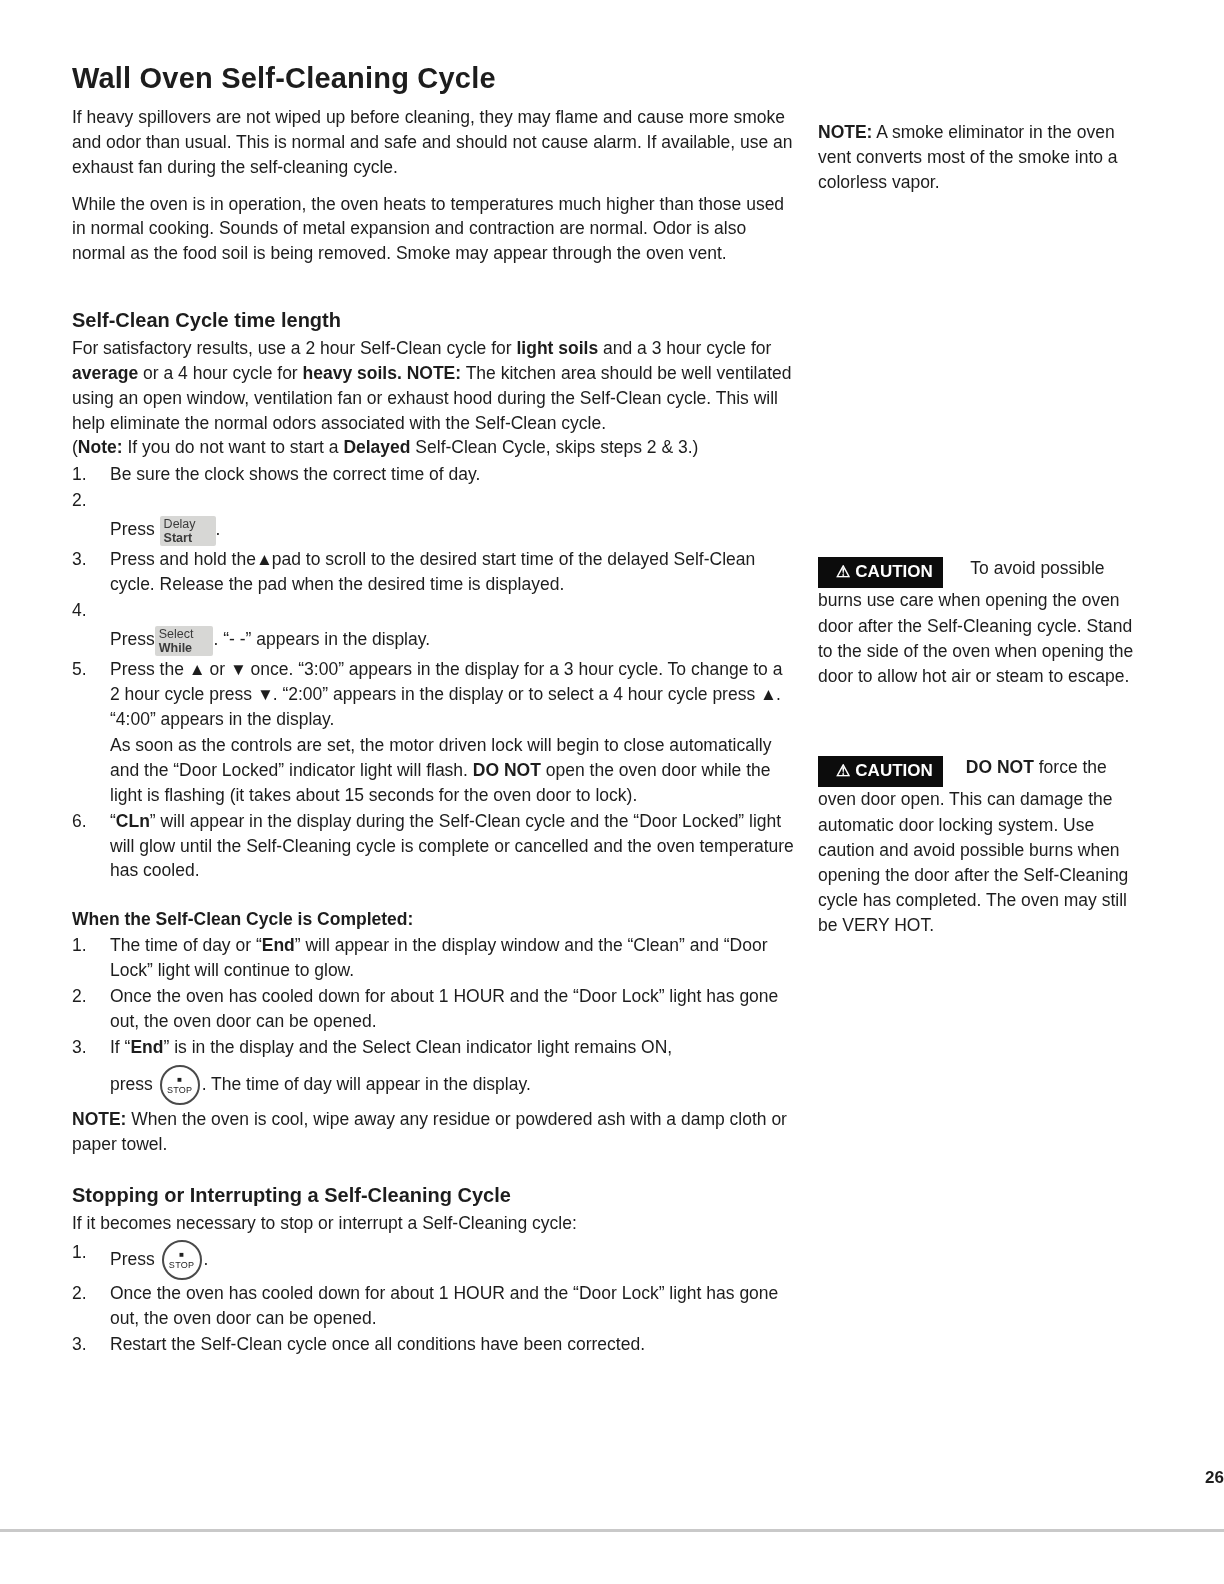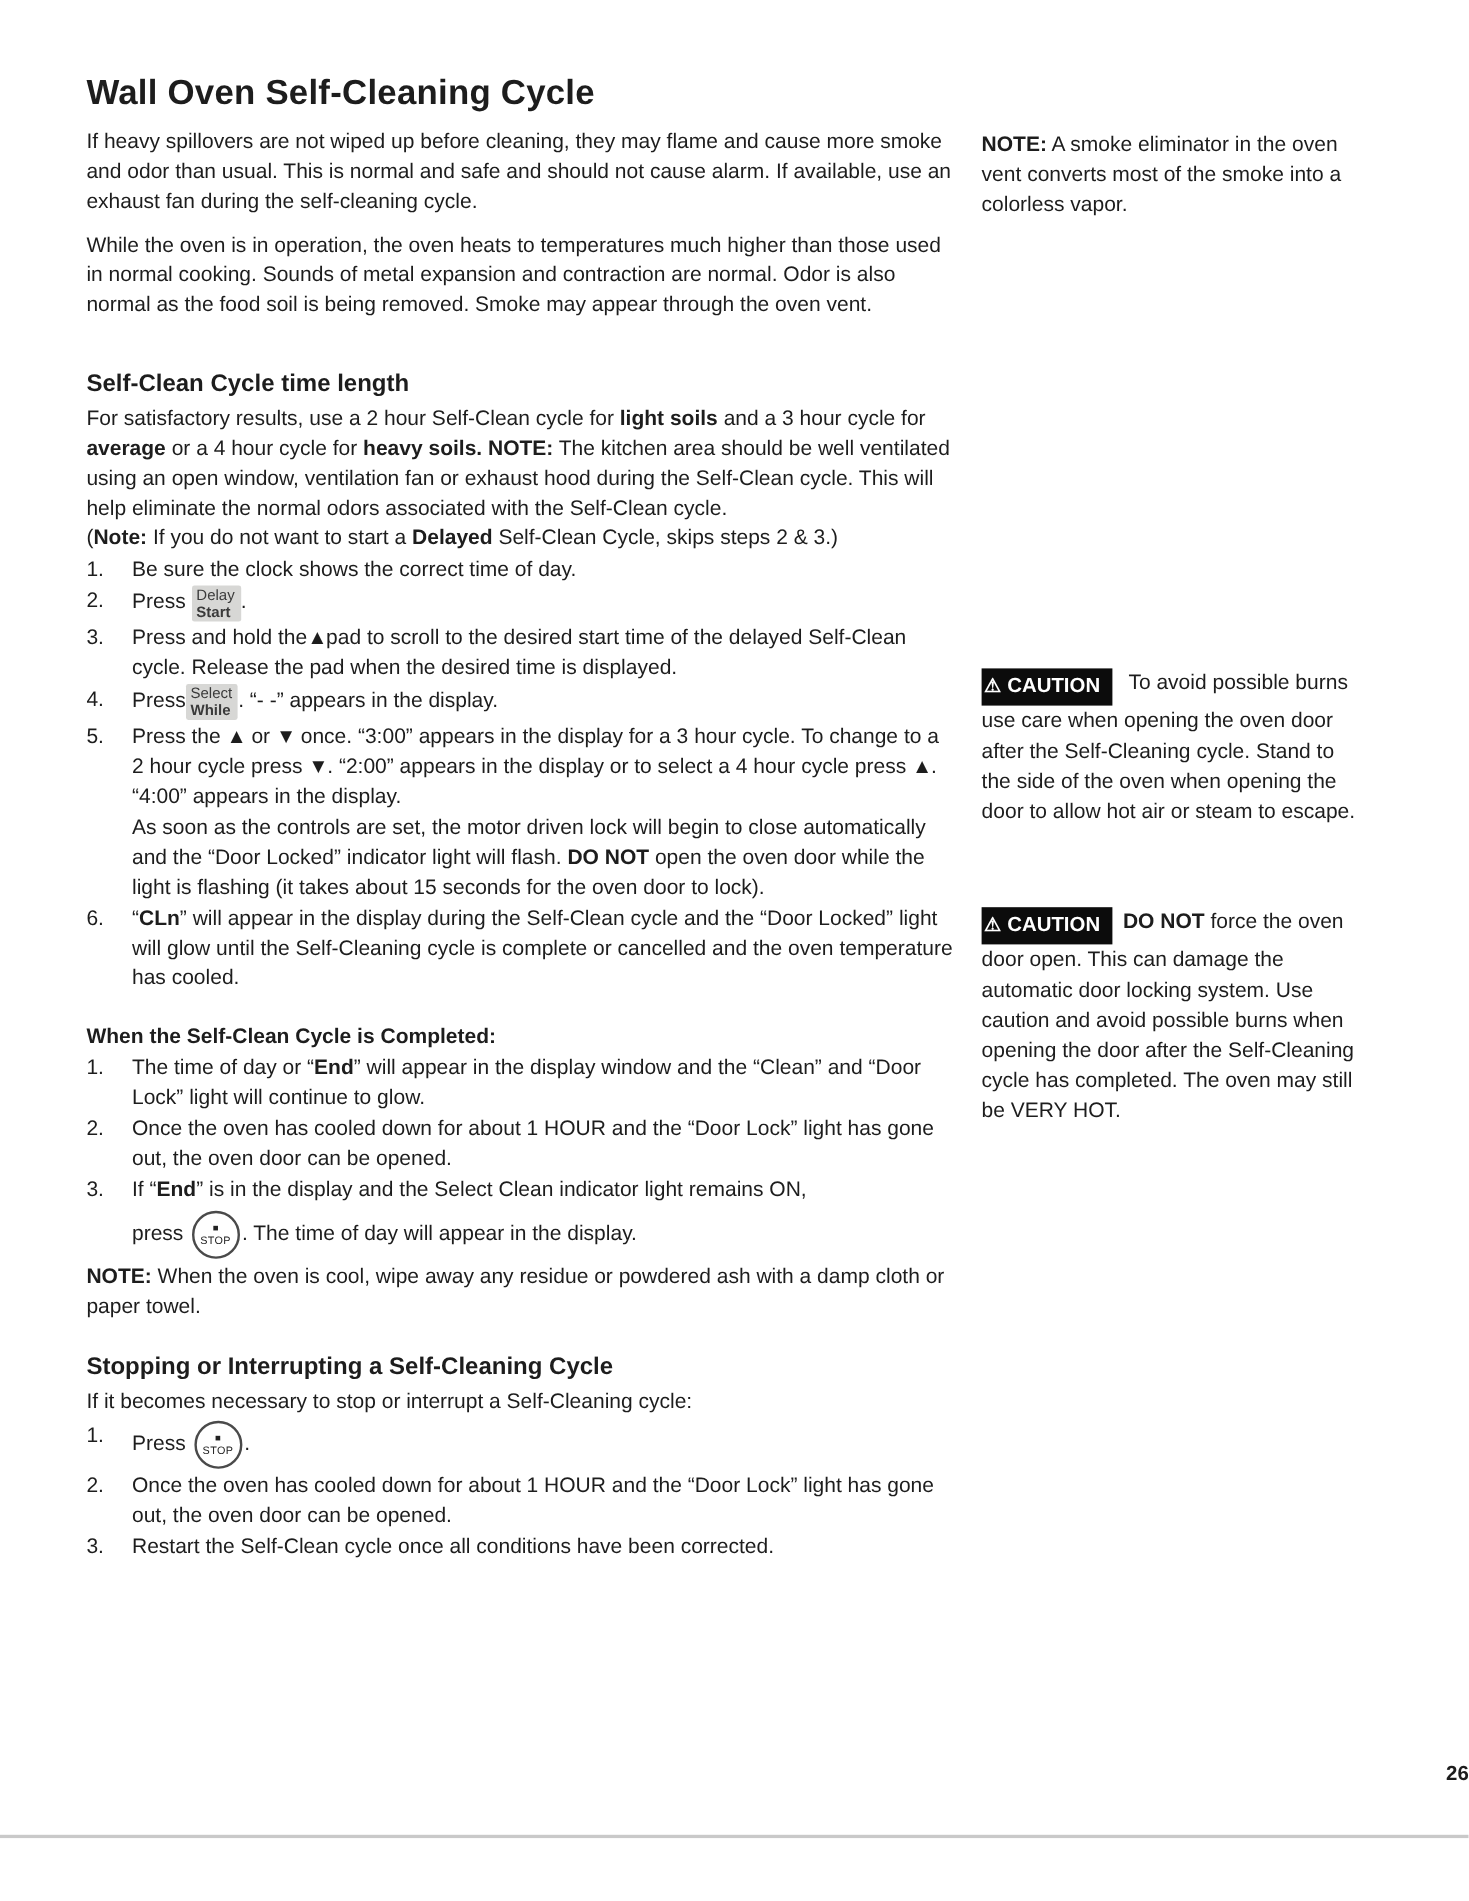--- a/index.html
+++ b/index.html
@@ -7,21 +7,21 @@
   .page {
     position: relative;
     width: 1224px;
     height: 1532px;
     background: #ffffff;
     font-family: "Liberation Sans", sans-serif;
     color: #1d1d1d;
     overflow: hidden;
   }
   .main-col { position: absolute; left: 72px; top: 62px; width: 722px; }
-  .side-note { position: absolute; left: 818px; top: 108px; width: 302px; font-size: 17.5px; line-height: 1.42; }
+  .side-note { position: absolute; left: 818px; top: 120px; width: 302px; font-size: 17.5px; line-height: 1.42; }
   .caution-1 { position: absolute; left: 818px; top: 556px; width: 316px; font-size: 17.5px; line-height: 1.44; }
   .caution-2 { position: absolute; left: 818px; top: 755px; width: 316px; font-size: 17.5px; line-height: 1.44; }
 
   h1.title { font-size: 29px; font-weight: bold; margin-bottom: 10px; letter-spacing: 0.2px; }
   h2.section { font-size: 20px; font-weight: bold; margin-bottom: 3px; line-height: 1.25; }
   h3.subsection { font-size: 17.5px; font-weight: bold; margin-top: 26px; margin-bottom: 3px; }
   .gap-lg { margin-top: 42px; }
   .gap-md { margin-top: 26px; }
   p.body, .note-line { font-size: 17.5px; line-height: 1.42; }
   p.body + p.body { margin-top: 12px; }
@@ -30,27 +30,28 @@
   .steps { margin-top: 2px; }
   .step { display: flex; font-size: 17.5px; line-height: 1.42; margin-bottom: 1px; }
   .step .num { flex: 0 0 38px; width: 38px; }
   .step .step-body { flex: 1; }
   .step .cont { margin-top: 1px; }
   .step .line2 { margin-top: 6px; }
 
   .key2 {
     display: inline-block;
     background: #d7d7d5;
-    padding: 1px 5px 1px 4px;
+    padding: 1px 20px 1px 4px;
     font-size: 12.5px;
     line-height: 1.12;
     text-align: left;
     vertical-align: -7px;
     border-radius: 2px;
     color: #3a3a3a;
+    margin-top: 28px;
   }
   .key2 .kline { display: block; }
   .key2 .kline-b { display: block; font-weight: bold; }
 
   .arr { font-weight: bold; font-size: 17px; letter-spacing: -1px; }
 
   .stop-key {
     display: inline-flex;
     flex-direction: column;
     align-items: center;
@@ -66,22 +67,22 @@
   }
   .stop-key .sq { font-size: 8px; line-height: 1; margin-bottom: 2px; color: #222; }
   .stop-key .lbl { font-size: 9px; letter-spacing: 0.3px; color: #222; }
 
   .caution-label {
     display: inline-block;
     background: #0c0c0c;
     color: #ffffff;
     font-weight: bold;
     font-size: 17px;
-    padding: 3px 10px 4px 2px;
-    margin-right: 9px;
+    padding: 3px 10px 4px 18px;
+    margin-right: 23px;
     vertical-align: -3px;
   }
   .caution-label .warn-glyph { font-size: 16px; margin-right: 5px; }
 
   .note-para { margin-top: 2px; font-size: 17.5px; line-height: 1.42; }
   .intro-line { font-size: 17.5px; line-height: 1.42; margin-bottom: 4px; }
 
   .page-number {
     position: absolute;
     left: 0; right: 0;

